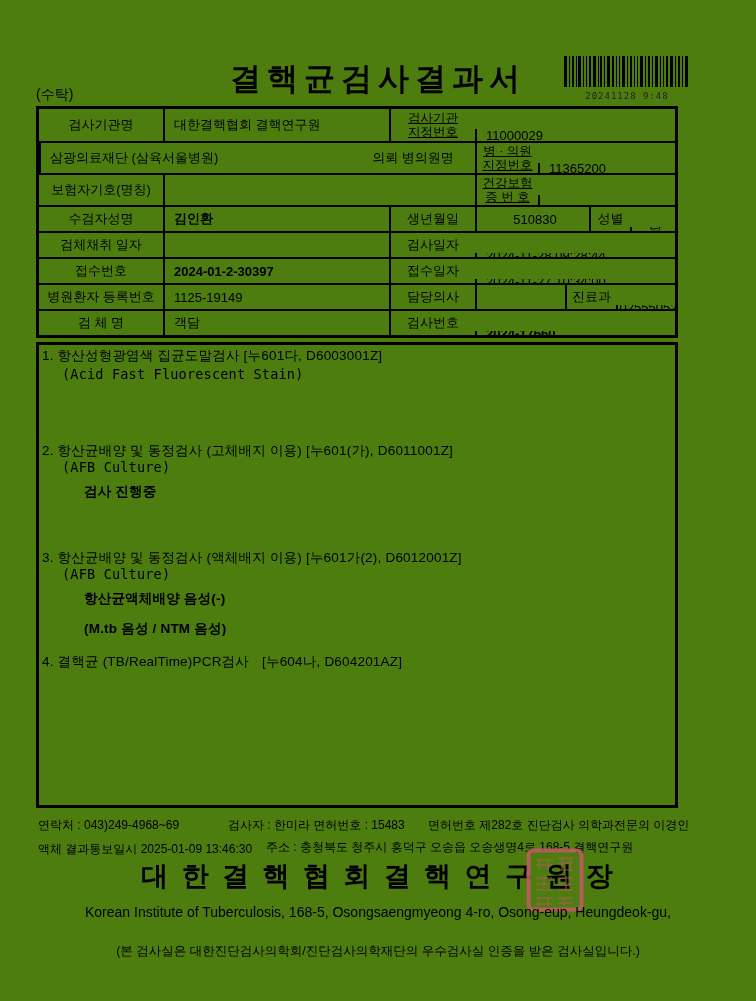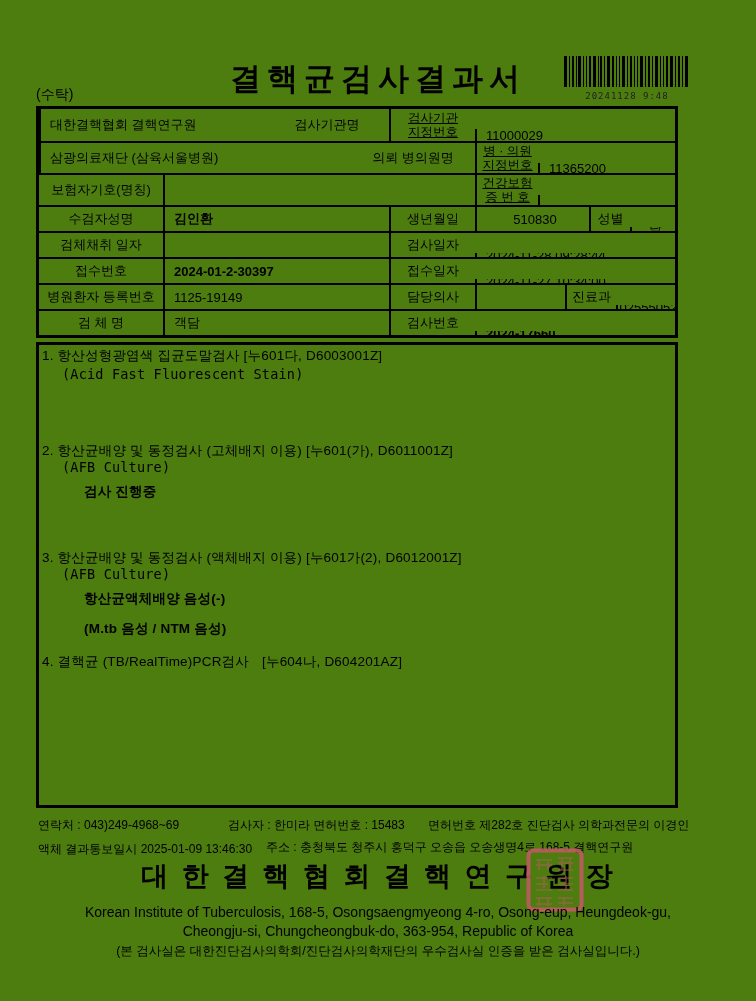--- a/index.html
+++ b/index.html
@@ -101,22 +101,22 @@
           <rect x="114" y="0" width="2" height="31"></rect>
         <rect x="118" y="0" width="1" height="31"></rect>
           <rect x="121" y="0" width="3" height="31"></rect>
       </g>
     </svg>
     <div class="barcode-num">20241128 9:48</div>
   </div>
 
   <div class="abs tbl">
     <div class="trow h32">
+      <div class="cell lab w124">검사기관명</div>
       <div class="cell val w226" style="border-left:2px solid #000">대한결핵협회 결핵연구원</div>
-      <div class="cell lab w124">검사기관명</div>
       <div class="cell lab lab2 w86 bl">
         <span>검사기관</span>
         <span>지정번호</span>
       </div>
       <div class="cell val fx1 bl">11000029</div>
     </div>
 
     <div class="trow h32">
       <div class="cell val w312 bl">삼광의료재단 (삼육서울병원)</div>
       <div class="cell lab w124">의뢰 병의원명</div>
@@ -211,16 +211,15 @@
         <path d="M32 10 h15 M32 15 h15 M36 10 v12 M44 10 v12 M32 22 h15"></path>
         <path d="M10 30 h16 M10 36 h12 M18 28 v12 M10 42 h16"></path>
         <path d="M32 30 h15 M40 28 v14 M32 36 h15 M32 42 h15"></path>
         <path d="M10 50 h16 M13 50 v8 M22 50 v8 M10 56 h16"></path>
         <path d="M32 50 h15 M32 55 h15 M38 50 v8"></path>
       </g>
     </svg>
   </div>
 
   <div class="abs eng" style="top:904px">Korean Institute of Tuberculosis, 168-5, Osongsaengmyeong 4-ro, Osong-eup, Heungdeok-gu,</div>
-  <div class="abs eng" style="top:923px">Cheongju-si, Chungcheongbuk-do, 363-954, Republic of Korea</div>
   <div class="abs note" style="top:943px">(본 검사실은 대한진단검사의학회/진단검사의학재단의 우수검사실 인증을 받은 검사실입니다.)</div>
 
 </div>
 
 </body></html>

